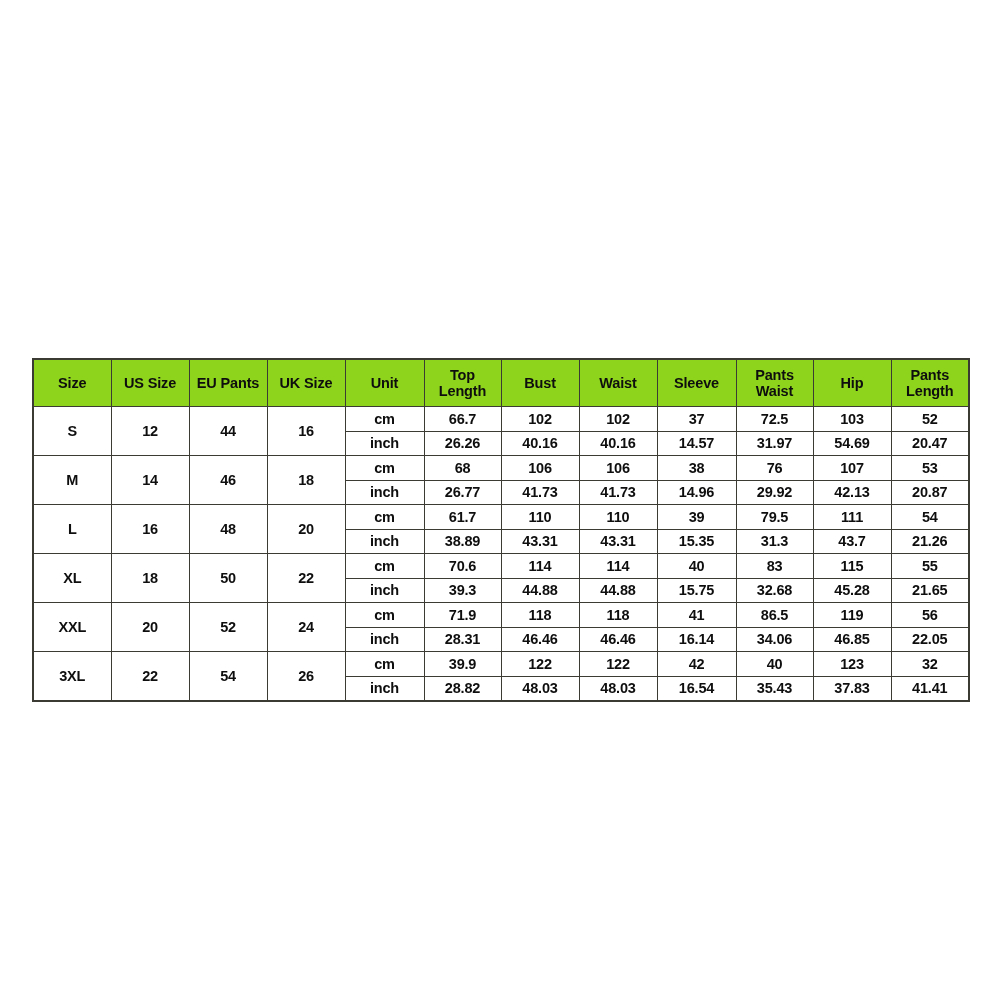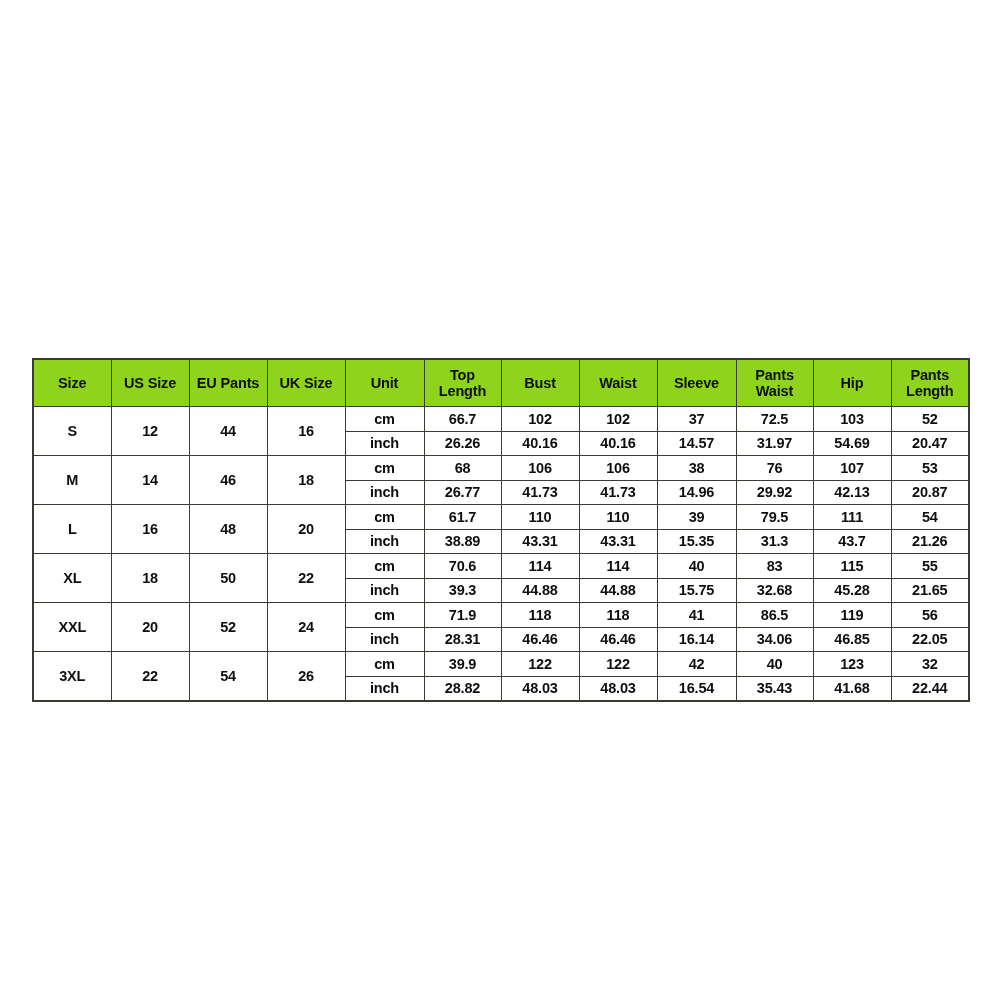--- a/index.html
+++ b/index.html
@@ -246,18 +246,18 @@
           <td>123</td>
           <td>32</td>
         </tr>
         <tr>
           <td class="unit-cell">inch</td>
           <td>28.82</td>
           <td>48.03</td>
           <td>48.03</td>
           <td>16.54</td>
           <td>35.43</td>
-          <td>41.68</td>
-          <td>22.44</td>
+          <td>37.83</td>
+          <td>41.41</td>
         </tr>
       </tbody>
   </table>
 </div>
 
 </body></html>

